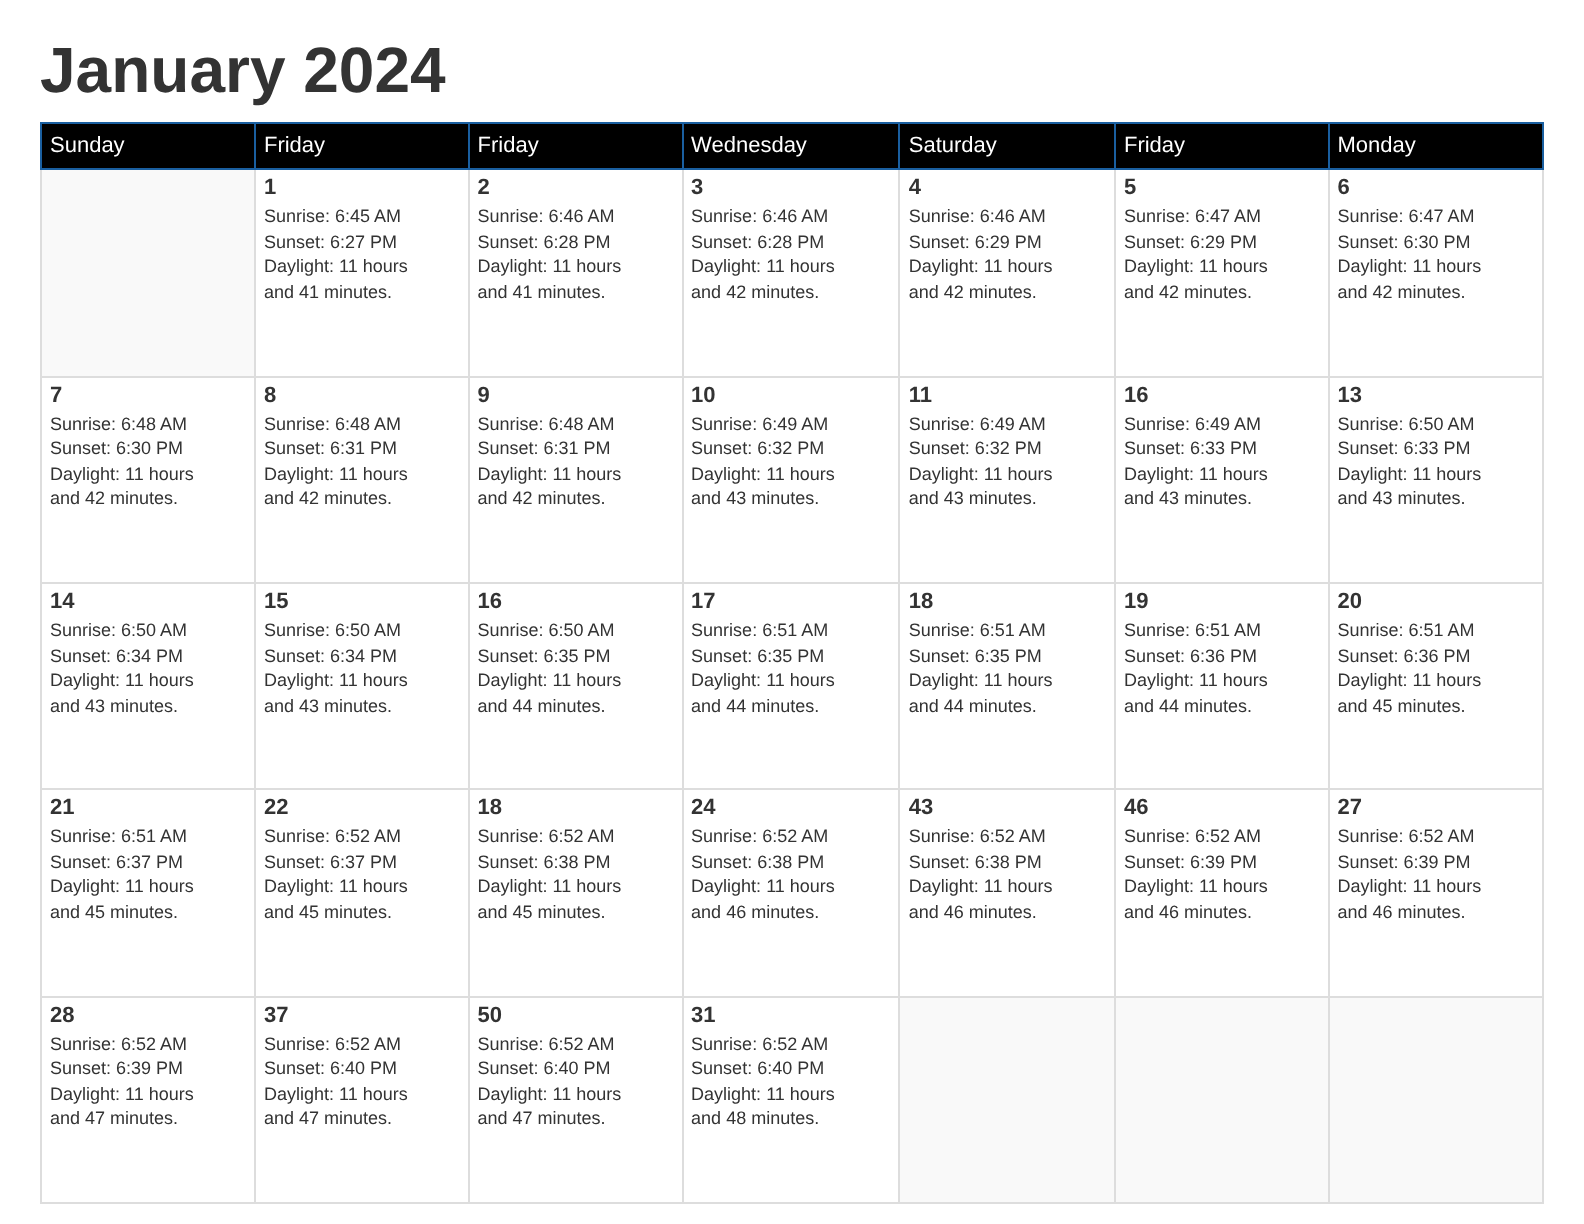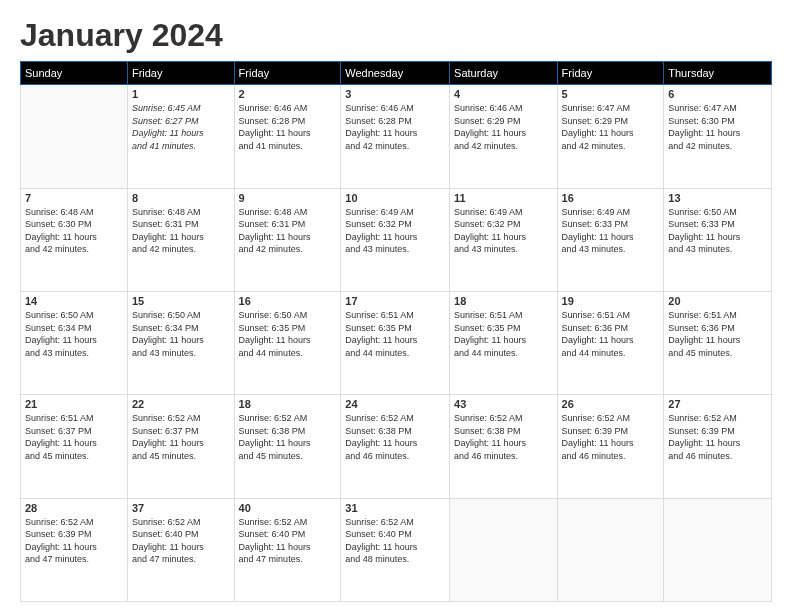--- a/index.html
+++ b/index.html
@@ -105,29 +105,29 @@
 
   <table class="calendar">
     <thead>
       <tr>
       <th>Sunday</th>
           <th>Friday</th>
           <th>Friday</th>
           <th>Wednesday</th>
           <th>Saturday</th>
           <th>Friday</th>
-          <th>Thursday</th>
+          <th>Monday</th>
         </tr>
     </thead>
     <tbody id="calendar-body">
     <tr>
           <td class="empty-cell"></td>
           <td>
             <span class="day-number">1</span>
-            <div class="day-info" style="white-space: pre-line; font-style: italic;">Sunrise: 6:45 AM
+            <div class="day-info" style="white-space: pre-line;">Sunrise: 6:45 AM
 Sunset: 6:27 PM
 Daylight: 11 hours
 and 41 minutes.</div>
           </td>
           <td>
             <span class="day-number">2</span>
             <div class="day-info" style="white-space: pre-line;">Sunrise: 6:46 AM
 Sunset: 6:28 PM
 Daylight: 11 hours
 and 41 minutes.</div>
@@ -293,21 +293,21 @@
 and 46 minutes.</div>
           </td>
           <td>
             <span class="day-number">43</span>
             <div class="day-info" style="white-space: pre-line;">Sunrise: 6:52 AM
 Sunset: 6:38 PM
 Daylight: 11 hours
 and 46 minutes.</div>
           </td>
           <td>
-            <span class="day-number">26</span>
+            <span class="day-number">46</span>
             <div class="day-info" style="white-space: pre-line;">Sunrise: 6:52 AM
 Sunset: 6:39 PM
 Daylight: 11 hours
 and 46 minutes.</div>
           </td>
           <td>
             <span class="day-number">27</span>
             <div class="day-info" style="white-space: pre-line;">Sunrise: 6:52 AM
 Sunset: 6:39 PM
 Daylight: 11 hours
@@ -323,21 +323,21 @@
 and 47 minutes.</div>
           </td>
           <td>
             <span class="day-number">37</span>
             <div class="day-info" style="white-space: pre-line;">Sunrise: 6:52 AM
 Sunset: 6:40 PM
 Daylight: 11 hours
 and 47 minutes.</div>
           </td>
           <td>
-            <span class="day-number">40</span>
+            <span class="day-number">50</span>
             <div class="day-info" style="white-space: pre-line;">Sunrise: 6:52 AM
 Sunset: 6:40 PM
 Daylight: 11 hours
 and 47 minutes.</div>
           </td>
           <td>
             <span class="day-number">31</span>
             <div class="day-info" style="white-space: pre-line;">Sunrise: 6:52 AM
 Sunset: 6:40 PM
 Daylight: 11 hours

